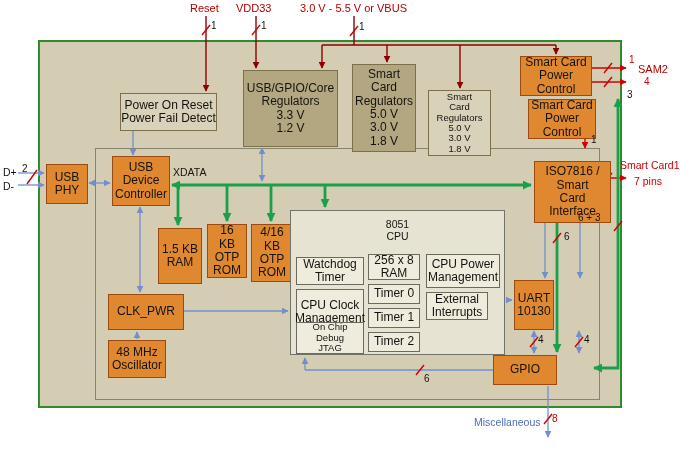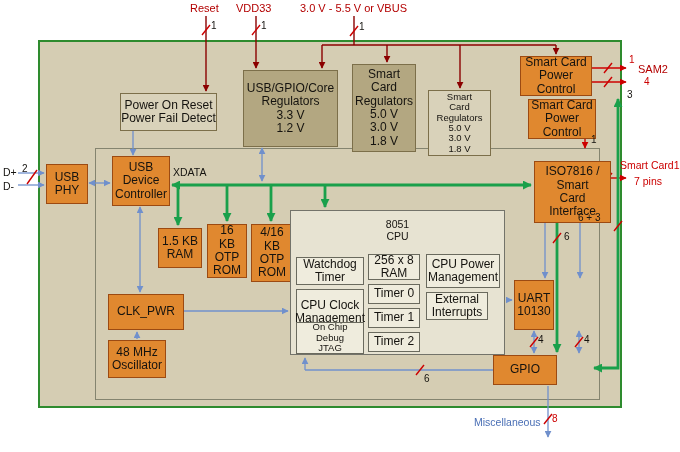--- a/index.html
+++ b/index.html
@@ -137,21 +137,21 @@
 Control</div>
   <div class="block orange" style="left:46px;top:164px;width:42px;height:40px">USB
 PHY</div>
   <div class="block orange" style="left:112px;top:156px;width:58px;height:50px">USB
 Device
 Controller</div>
   <div class="block orange" style="left:534px;top:161px;width:77px;height:62px">ISO7816 /
 Smart
 Card
 Interface</div>
-  <div class="block orange" style="left:158px;top:228px;width:44px;height:40px">1.5 KB
+  <div class="block orange" style="left:158px;top:228px;width:44px;height:56px">1.5 KB
 RAM</div>
   <div class="block orange" style="left:207px;top:224px;width:40px;height:54px">16
 KB
 OTP
 ROM</div>
   <div class="block orange" style="left:251px;top:224px;width:42px;height:58px">4/16
 KB
 OTP
 ROM</div>
 

